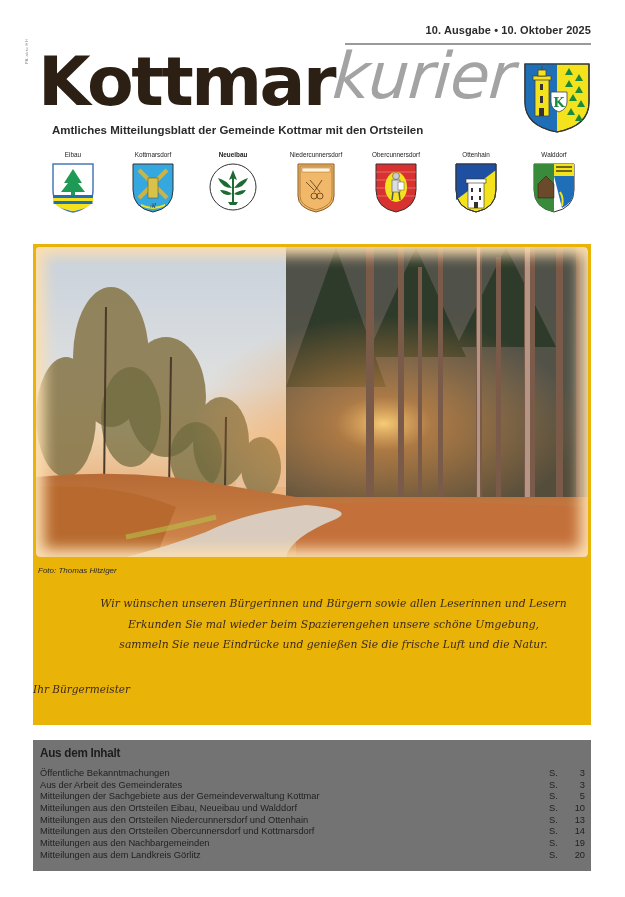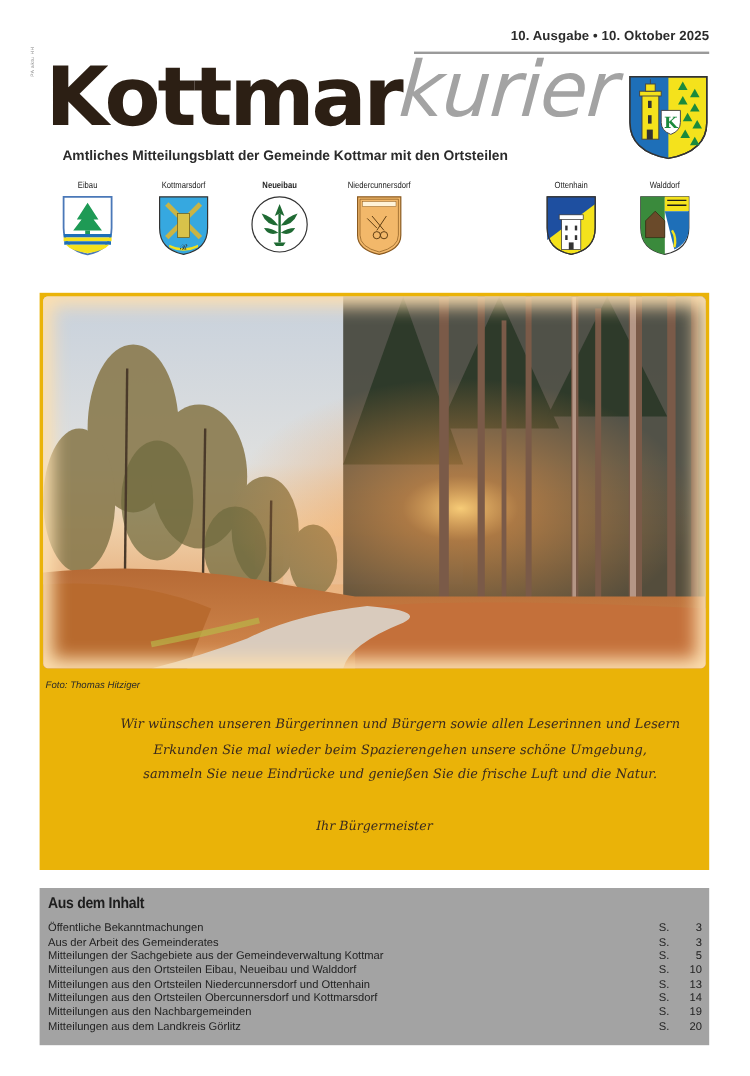--- a/index.html
+++ b/index.html
@@ -29,24 +29,24 @@
 
   .photo-panel { position:absolute; left:33px; top:244px; width:558px; height:481px; background:#eab308; }
   .photo { position:absolute; left:3px; top:3px; width:552px; height:310px; overflow:hidden; border-radius:4px;
     box-shadow: 0 0 10px 6px #fcdfb0 inset; }
   .photo-inner { position:absolute; inset:0; }
   .photo-fade { position:absolute; inset:0; box-shadow: inset 0 0 14px 8px #fcdfb0; pointer-events:none; }
 
   .photo-credit { position:absolute; left:5px; top:322px; font-size:8px; font-style:italic; color:#2a2a2a; }
   .greeting { position:absolute; left:0; top:350px; width:558px; text-align:center;
     font-family:"DejaVu Serif", serif; font-style:italic; font-size:10.8px; line-height:20.5px; color:#3a2a1e;padding-left:43px; }
-  .sig { position:absolute; left:0; top:436px; width:558px; text-align:center;
+  .sig { position:absolute; left:0; top:436px; width:558px; text-align:left;
     font-family:"DejaVu Serif", serif; font-style:italic; font-size:10.5px; line-height:19px; color:#3a2a1e; }
 
-  .toc { position:absolute; left:33px; top:740px; width:558px; height:131px; background:#a3a3a3; }
+  .toc { position:absolute; left:33px; top:740px; width:558px; height:131px; background:#737373; }
   .toc-title { position:absolute; left:7px; top:5px; font-size:13px; font-weight:bold; color:#1d1d1d; letter-spacing:-0.3px; transform:scaleX(0.9); transform-origin:left; }
   .toc-list { position:absolute; left:7px; top:28px; width:545px; }
   .toc-row { display:flex; justify-content:space-between; height:11.7px; font-size:9.3px; line-height:11.7px; color:#222; }
   .toc-row .pg { width:36px; display:flex; justify-content:space-between; }
 </style>
 </head>
 <body>
 
 <div class="sidenote">PA aktu HH</div>
 <div class="issue">10. Ausgabe  •  10. Oktober 2025</div>
@@ -128,20 +128,38 @@
     <div class="lbl">Niedercunnersdorf</div>
     <svg width="44" height="52" viewBox="0 0 44 52">
       <path d="M4 2 H40 V34 Q40 46 22 50 Q4 46 4 34 Z" fill="#f2b86a" stroke="#8a5a20" stroke-width="1"></path>
       <path d="M6 4 H38 V34 Q38 44 22 48 Q6 44 6 34Z" fill="none" stroke="#8a5a20" stroke-width="0.6"></path>
       <rect x="8" y="6" width="28" height="4" fill="#fff3d8" stroke="#8a5a20" stroke-width="0.4"></rect>
       <g stroke="#5a3a10" stroke-width="0.8" fill="none">
         <path d="M12 20 L20 28 M16 18 L26 30 M28 18 L20 30"></path>
         <circle cx="20" cy="34" r="3"></circle>
           <circle cx="26" cy="34" r="3"></circle>
       </g>
+    </svg>
+  </div>
+  <div class="crest" style="left:323px;">
+    <div class="lbl">Obercunnersdorf</div>
+    <svg width="44" height="52" viewBox="0 0 44 52">
+      <path d="M2 2 H42 V28 Q42 46 22 50 Q2 46 2 28 Z" fill="#d93030" stroke="#333" stroke-width="1"></path>
+      <g stroke="#fff" stroke-width="0.5" opacity="0.6">
+        <line x1="2" y1="10" x2="42" y2="10"></line>
+          <line x1="2" y1="18" x2="42" y2="18"></line>
+        <line x1="2" y1="26" x2="42" y2="26"></line>
+          <line x1="2" y1="34" x2="42" y2="34"></line>
+      </g>
+      <ellipse cx="22" cy="25" rx="11" ry="15" fill="#f4e21c"></ellipse>
+      <circle cx="22" cy="14" r="3.5" fill="#ccc" stroke="#555" stroke-width="0.6"></circle>
+      <rect x="18" y="18" width="8" height="12" fill="#ddd" stroke="#555" stroke-width="0.6"></rect>
+      <rect x="24" y="20" width="6" height="8" fill="#fff" stroke="#555" stroke-width="0.5"></rect>
+      <line x1="19" y1="30" x2="18" y2="38" stroke="#555" stroke-width="1.5"></line>
+      <line x1="25" y1="30" x2="26" y2="38" stroke="#555" stroke-width="1.5"></line>
     </svg>
   </div>
   <div class="crest" style="left:403px;text-align:center;">
     <div class="lbl">Ottenhain</div>
     <svg width="44" height="52" viewBox="0 0 44 52">
       <path d="M2 2 H42 V28 Q42 46 22 50 Q2 46 2 28 Z" fill="#f4e21c" stroke="#333" stroke-width="1"></path>
       <path d="M2 2 H42 L42 8 L2 38Z" fill="#1e4fa0"></path>
       <path d="M2 2 H42 V28 Q42 46 22 50 Q2 46 2 28 Z" fill="none" stroke="#333" stroke-width="1"></path>
       <rect x="14" y="20" width="16" height="26" fill="#fff" stroke="#333" stroke-width="0.6"></rect>
       <rect x="12" y="17" width="20" height="4" fill="#fff" stroke="#333" stroke-width="0.6"></rect>

